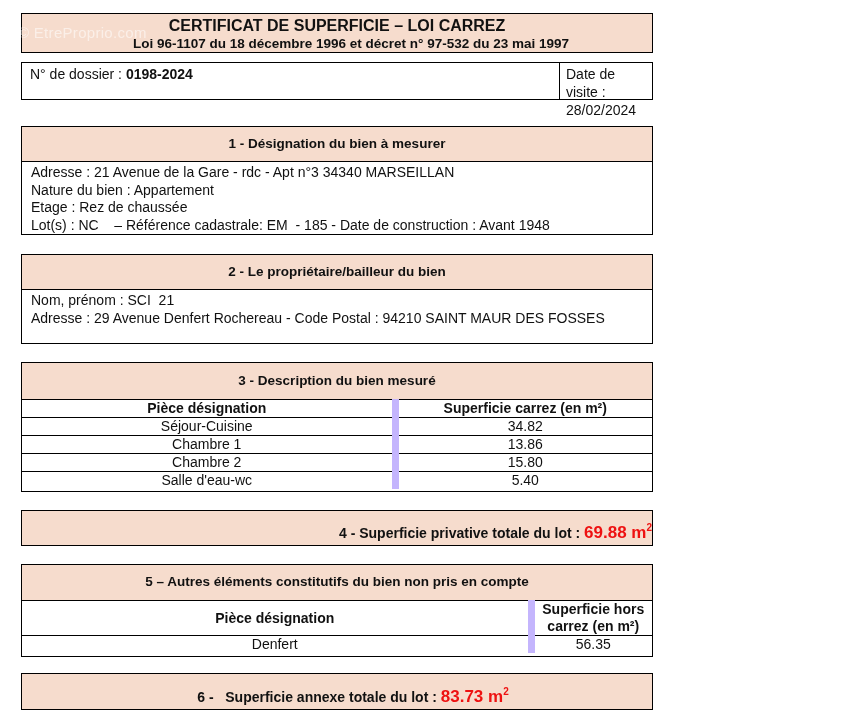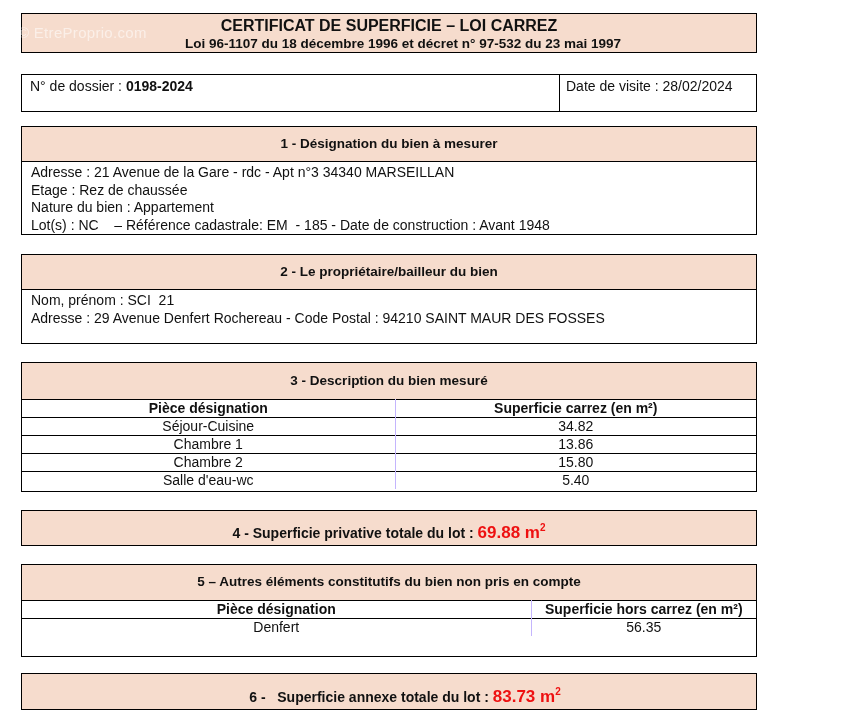--- a/index.html
+++ b/index.html
@@ -11,21 +11,21 @@
     width: 851px;
     height: 725px;
     position: relative;
     overflow: hidden;
     font-family: "Liberation Sans", sans-serif;
     color: #111111;
   }
   .box {
     position: absolute;
     left: 21px;
-    width: 736px;
+    width: 632px;
     border: 1px solid #000;
     box-sizing: border-box;
   }
   .fill { background: #f6dccd; }
   .hdr {
     background: #f6dccd;
     border-bottom: 1px solid #000;
     text-align: center;
     font-weight: bold;
     font-size: 13.5px;
@@ -50,21 +50,21 @@
   }
   .watermark {
     position: absolute;
     left: 18px;
     top: 24px;
     font-size: 15px;
     color: rgba(255,255,255,0.55);
     letter-spacing: 0.3px;
   }
   .dossier-box {
-    top: 74px;
+    top: 62px;
     height: 38px;
     display: flex;
   }
   .dossier-left {
     width: 521px;
     border-right: 1px solid #000;
     padding: 2px 8px;
     font-size: 14px;
     line-height: 18px;
   }
@@ -84,21 +84,21 @@
     border-collapse: collapse;
     font-size: 14px;
   }
   td, th {
     border-top: 1px solid #000;
     text-align: center;
     padding: 0;
     height: 17px;
     line-height: 17px;
   }
-  td:first-child, th:first-child { border-right: 1px solid #c4b5fd; }
+  td:first-child, th:first-child { border-right: 7px solid #c4b5fd; }
   tr:first-child th { border-top: none; }
   th { font-weight: bold; font-size: 14px; }
   .total-box {
     text-align: center;
     font-weight: bold;
     font-family: "Liberation Sans Narrow", "Liberation Sans", sans-serif;
     font-size: 14px;
   }
   .total-value {
     color: #ee1111;
@@ -121,22 +121,22 @@
   </div>
   <div class="dossier-right">
     <span>Date de visite : </span><span>28/02/2024</span>
   </div>
 </div>
 
 <div class="box" style="top:126px; height:109px;">
   <div class="hdr" style="height:35px; line-height:34px;">1 - Désignation du bien à mesurer</div>
   <div class="text-lines">
     <div>Adresse : 21 Avenue de la Gare - rdc - Apt n°3 34340 MARSEILLAN</div>
+    <div>Nature du bien : Appartement</div>
     <div style="white-space:pre;">Etage : Rez de chaussée</div>
-    <div>Nature du bien : Appartement</div>
     <div style="white-space:pre;">Lot(s) : NC    – Référence cadastrale: EM  - 185 - Date de construction : Avant 1948</div>
   </div>
 </div>
 
 <div class="box" style="top:254px; height:90px;">
   <div class="hdr" style="height:35px; line-height:34px;">2 - Le propriétaire/bailleur du bien</div>
   <div class="text-lines">
     <div style="white-space:pre;">Nom, prénom : SCI  21</div>
     <div>Adresse : 29 Avenue Denfert Rochereau - Code Postal : 94210 SAINT MAUR DES FOSSES</div>
   </div>
@@ -167,21 +167,21 @@
       <td>15.80</td>
     </tr>
     <tr>
       <td>Salle d'eau-wc</td>
       <td>5.40</td>
     </tr>
   </tbody>
     </table>
 </div>
 
-<div class="box fill total-box" style="top:510px; height:36px; line-height:34px;">
+<div class="box fill total-box" style="top:510px; height:36px; line-height:34px;text-align:right;">
   <span>4 -  Superficie privative totale du lot : </span><span class="total-value"><span>69.88 m</span><sup>2</sup></span>
 </div>
 
 <div class="box" style="top:564px; height:93px;">
   <div class="hdr" style="height:35px; line-height:34px; border-bottom:none;">5 – Autres éléments constitutifs du bien non pris en compte</div>
   <table style="border-top:1px solid #000;">
     <colgroup>
         <col style="width:509px">
         <col>
       </colgroup>

